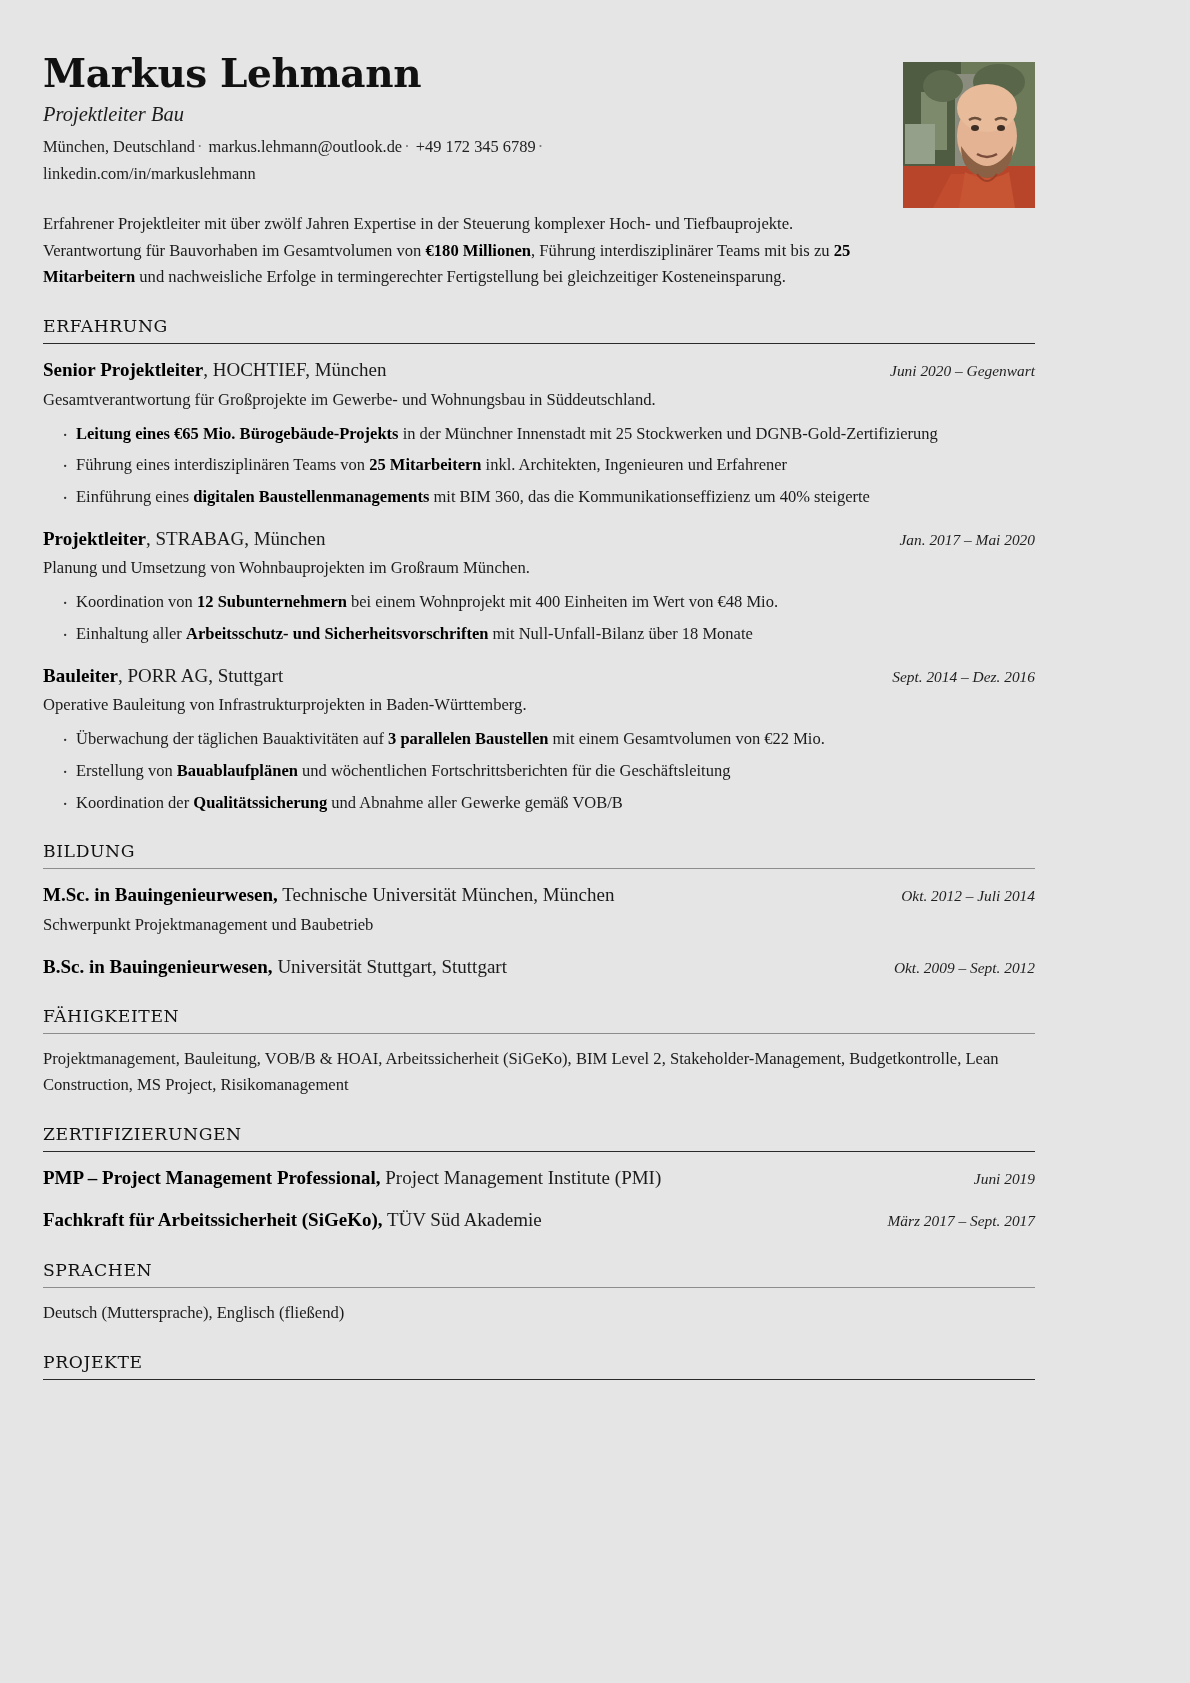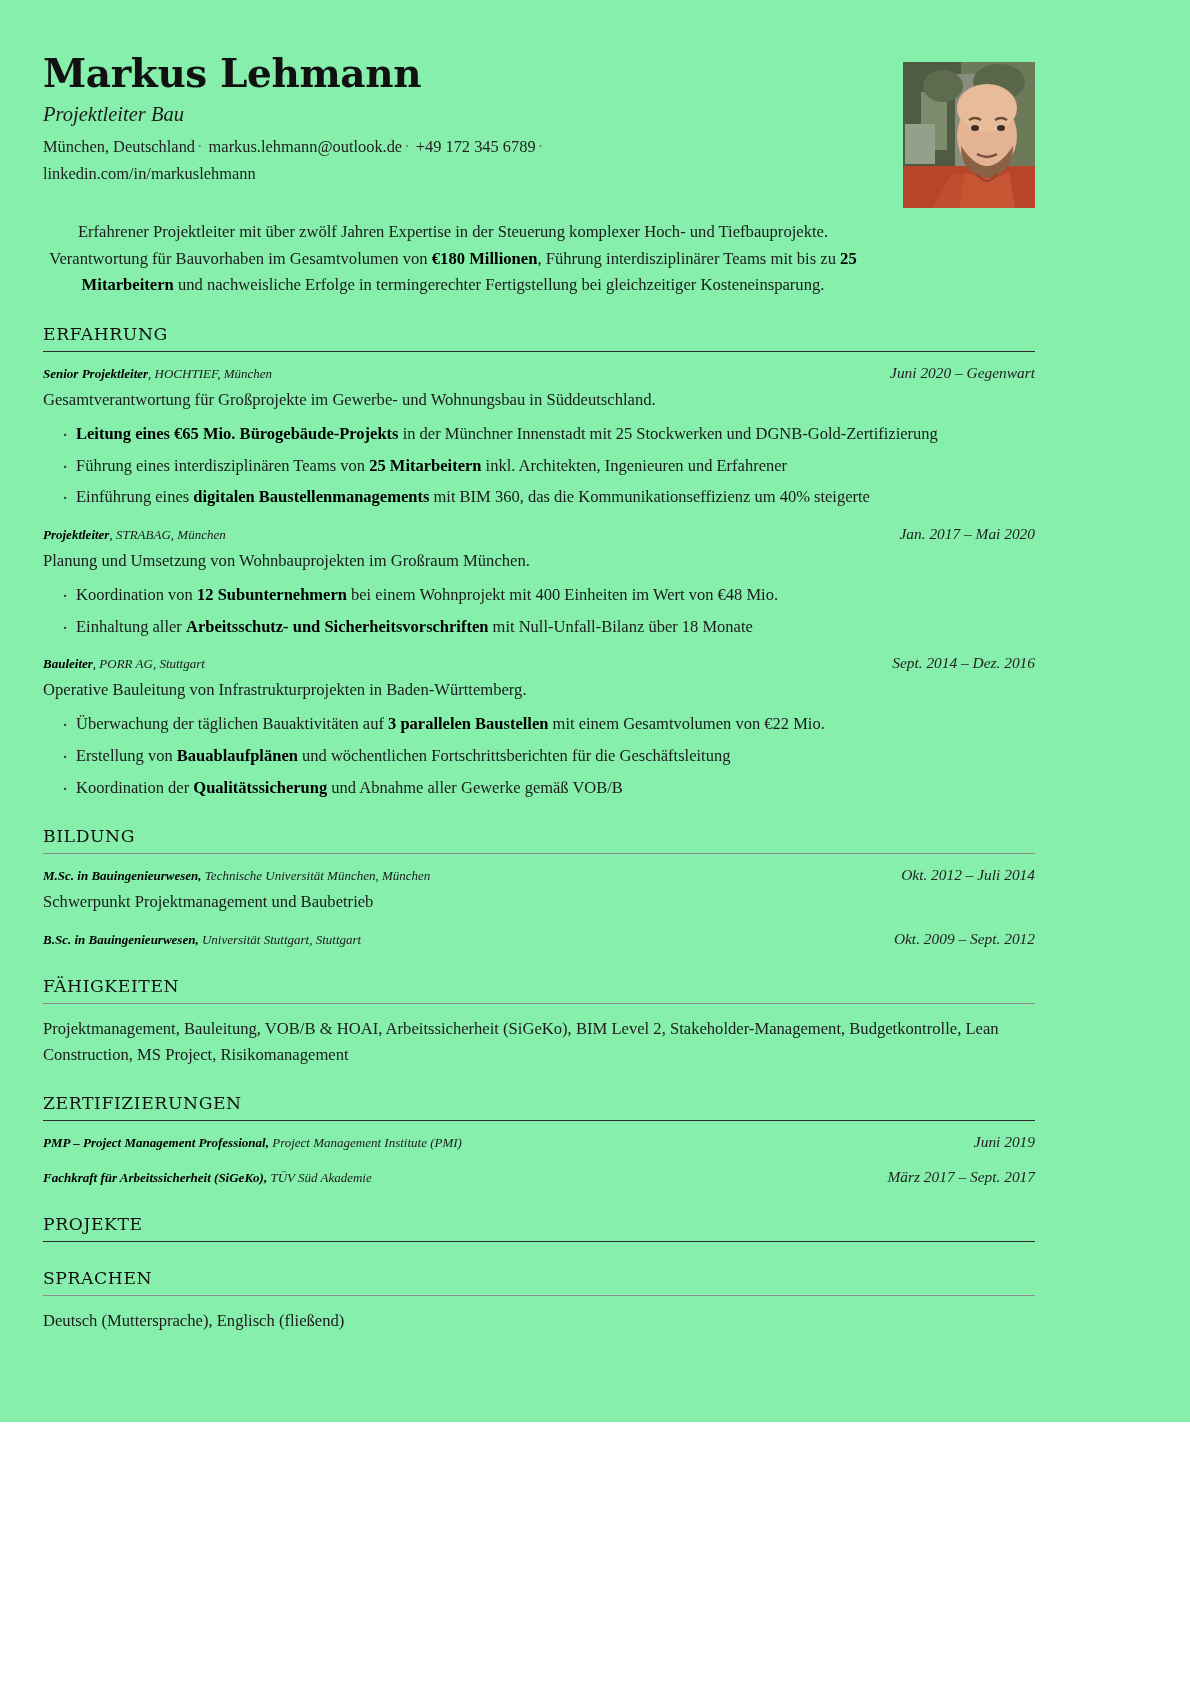--- a/index.html
+++ b/index.html
@@ -3,22 +3,22 @@
 <meta charset="utf-8">
 <style>
   html, body {
     margin: 0;
     padding: 0;
     background: #ffffff;
   }
   .page {
     position: relative;
     width: 1190px;
-    height: 1422px;
-    background: #86efac;
+    height: 1683px;
+    background: #e5e5e5;
     box-sizing: border-box;
     padding: 52px 140px 0 28px;
     font-family: "Liberation Serif", "DejaVu Serif", serif;
     color: #1a1a1a;
     overflow: hidden;
   }
   .inner {
     width: 992px;
     margin: 0 auto;
   }
@@ -51,24 +51,24 @@
     font-size: 16.4px;
     line-height: 1.62;
     color: #222222;
     max-width: 640px;
     margin: 0;
   }
   .contact .sep { color: #777; padding: 0 2px; }
   .summary {
     font-size: 16.6px;
     line-height: 1.58;
-    margin: 32px 0 0 0;
+    margin: 24px 0 0 0;
     color: #1b1b1b;
     max-width: 820px;
-    text-align: center;
+    text-align: left;
   }
   .summary b, .bullet b, .entry-title b { font-weight: 700; color: #000; }
 
   .photo {
     width: 132px;
     height: 146px;
     flex: 0 0 auto;
     margin-top: 10px;
     position: relative;
     overflow: hidden;
@@ -96,25 +96,24 @@
 
   .entry { margin-bottom: 15px; }
   .entry:last-child { margin-bottom: 0; }
   .entry-head {
     display: flex;
     align-items: baseline;
     justify-content: space-between;
     gap: 18px;
   }
   .entry-title {
-    font-size: 13px;
+    font-size: 19px;
     line-height: 1.45;
     color: #1b1b1b;
     flex: 1 1 auto;
-    font-style: italic;
   }
   .entry-date {
     font-style: italic;
     font-size: 15.4px;
     color: #1f1f1f;
     white-space: nowrap;
     flex: 0 0 auto;
     text-align: right;
   }
   .entry-desc {
@@ -296,24 +295,24 @@
         <div class="entry-head">
           <div class="entry-title">
             <b>Fachkraft für Arbeitssicherheit (SiGeKo),</b><span> TÜV Süd Akademie</span>
           </div>
           <div class="entry-date">März 2017 – Sept. 2017</div>
         </div>
       </div>
     </div>
 
     <div class="section">
-      <div class="section-title">PROJEKTE</div>
-      <div class="rule"></div>
-    </div>
-
-    <div class="section">
       <div class="section-title">SPRACHEN</div>
       <div class="rule thin"></div>
       <div class="plain-text">Deutsch (Muttersprache), Englisch (fließend)</div>
     </div>
 
+    <div class="section">
+      <div class="section-title">PROJEKTE</div>
+      <div class="rule"></div>
+    </div>
+
   </div>
 </div>
 
 </body></html>

